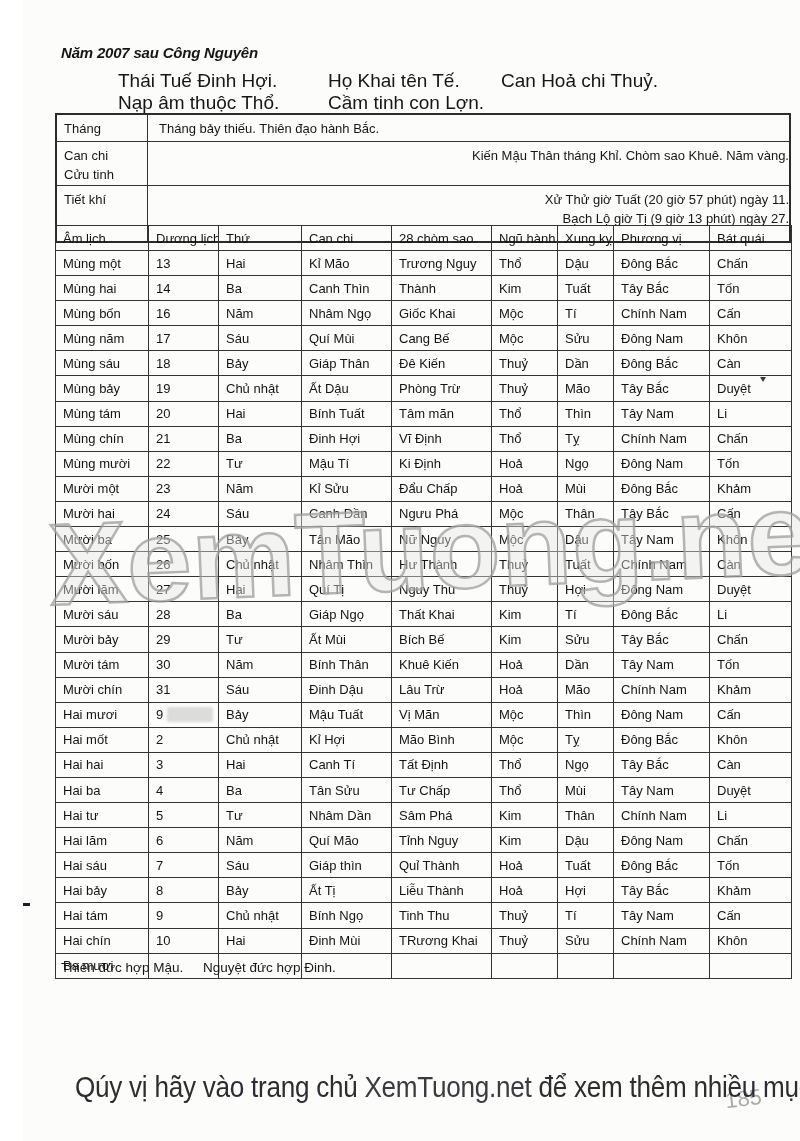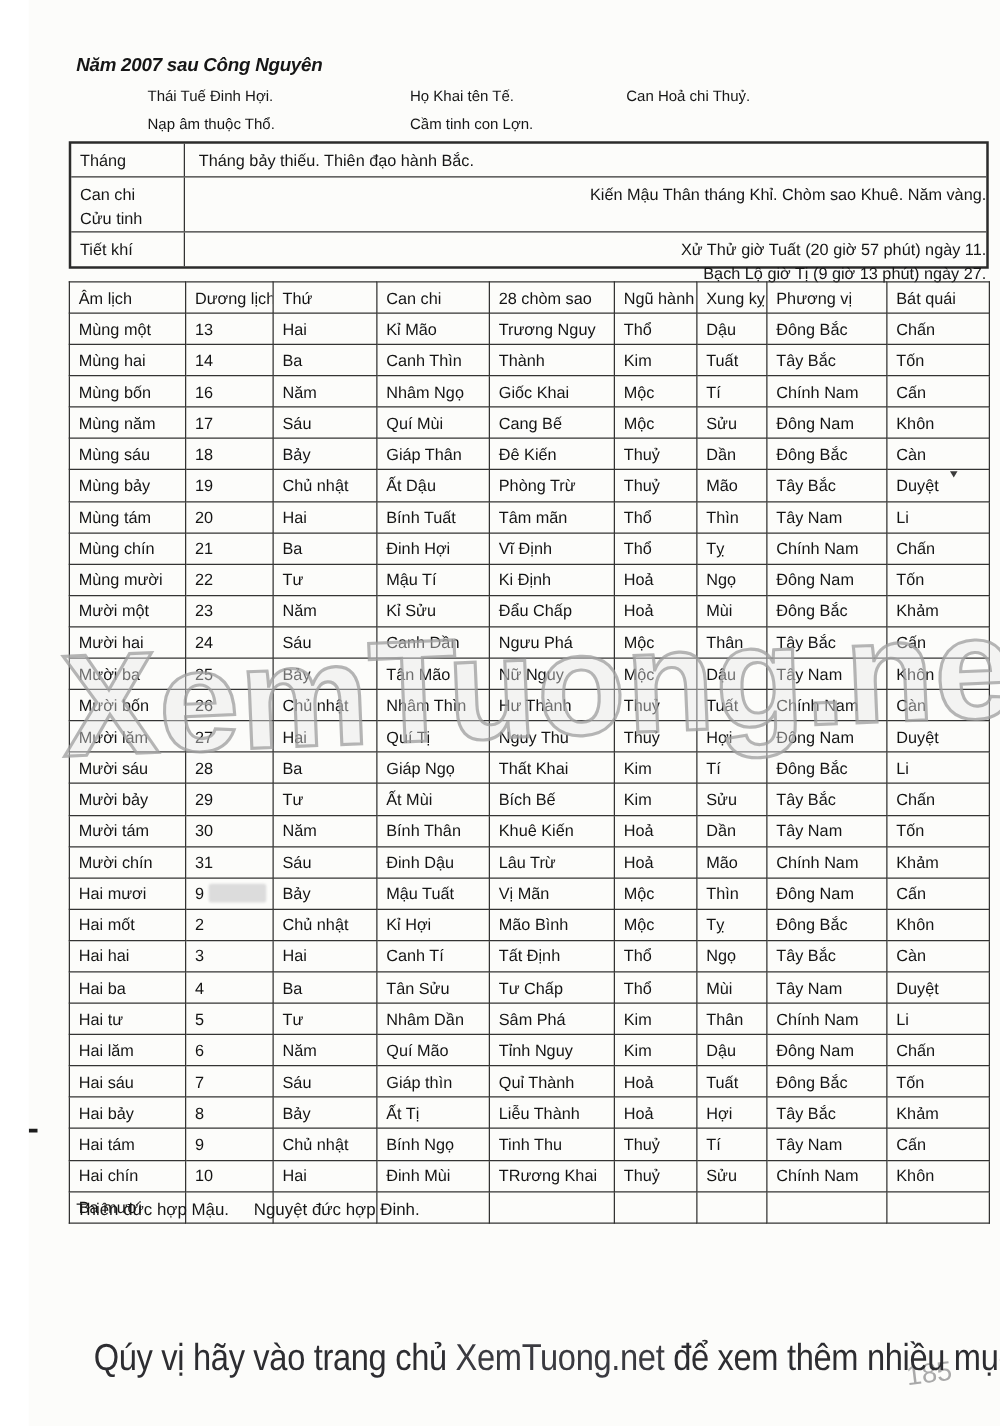--- a/index.html
+++ b/index.html
@@ -6,21 +6,21 @@
   .page{
     position:relative;width:800px;height:1141px;overflow:hidden;
     background:#fcfcfa;color:#161616;
     font-family:"Liberation Sans",sans-serif;
     margin-left:23px;
   }
   .year-title{
     position:absolute;left:38px;top:44px;
     font-size:15px;font-weight:bold;font-style:italic;letter-spacing:-0.2px;
   }
-  .tl{position:absolute;font-size:12px;white-space:nowrap;}
+  .tl{position:absolute;font-size:19px;white-space:nowrap;}
   .tl.r1{top:70px;} .tl.r2{top:92px;}
   .tl.c1{left:95px;} .tl.c2{left:305px;} .tl.c3{left:478px;}
 
   
   .summary{
     position:absolute;left:32px;top:113px;width:736px;
     border:2px solid #2b2b2b;box-sizing:border-box;background:transparent;
     font-size:13px;
   }
   .srow{display:flex;box-sizing:border-box;}
@@ -102,21 +102,21 @@
     </div>
     <div class="srow" style="height:44px">
       <div class="slabel">
         <div>Can chi</div>
         <div>Cửu tinh</div>
       </div>
       <div class="svalue">
         <div>Kiến Mậu Thân tháng Khỉ. Chòm sao Khuê. Năm vàng.</div>
       </div>
     </div>
-    <div class="srow" style="height:28px">
+    <div class="srow" style="height:56px">
       <div class="slabel">Tiết khí</div>
       <div class="svalue">
         <div>Xử Thử giờ Tuất (20 giờ 57 phút) ngày 11.</div>
         <div>Bạch Lộ giờ Tị (9 giờ 13 phút) ngày 27.</div>
       </div>
     </div>
   </div>
 
   <table class="main">
     <colgroup>

